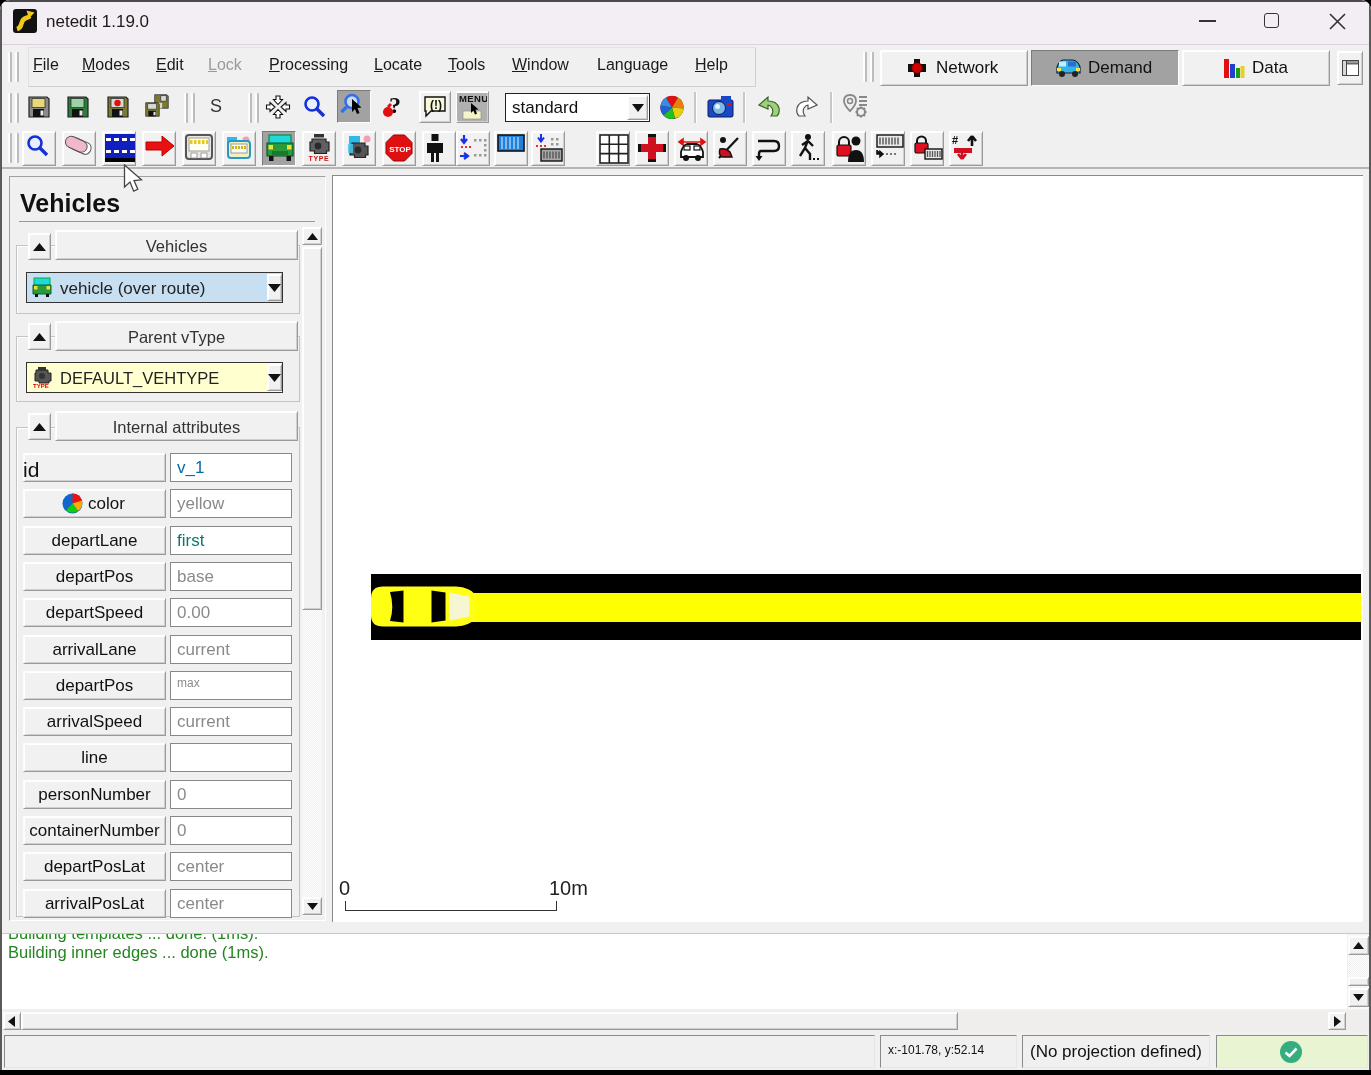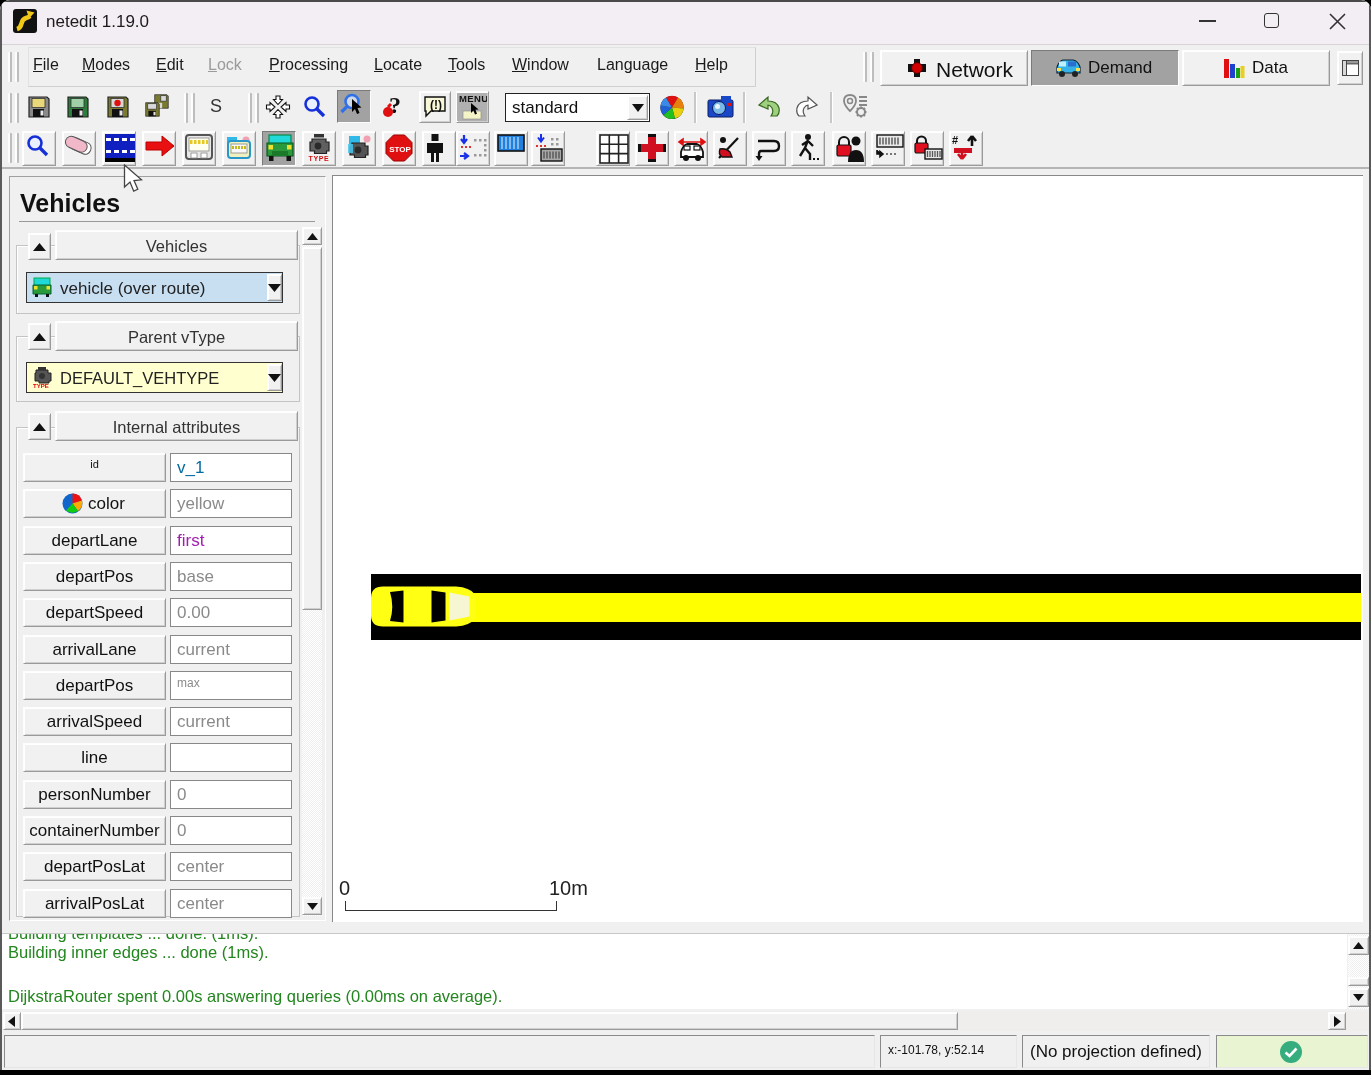--- a/index.html
+++ b/index.html
@@ -47,21 +47,21 @@
       <div class="abs" style="left:695px;top:56px;font-size:16px;color:#1a1a1a"><u>H</u>elp</div>
     </div>
 <div class="abs" style="left:28px;top:47px;width:728px;height:40px;border:1px solid #e2e2e2;border-right-color:#cfcfcf;border-bottom-color:#cfcfcf"></div>
 <div class="abs grip" style="left:863px;top:52px;height:30px"></div>
 
 <div class="abs btn" style="left:880px;top:50px;width:148px;height:36px"></div>
 <svg class="abs" style="left:905px;top:57px" width="24" height="22" viewBox="0 0 24 22">
       <path d="M9 2 h6 v5 h6 v8 h-6 v5 h-6 v-5 h-6 v-8 h6 z" fill="#111"></path>
       <circle cx="12" cy="11" r="5.4" fill="#d00000" stroke="#500" stroke-width="1"></circle>
     </svg>
-<div class="abs" style="left:936px;top:58px;font-size:21px;color:#111">Network</div>
+<div class="abs" style="left:936px;top:58px;font-size:17px;color:#111">Network</div>
 <div class="abs btn pressed" style="left:1031px;top:50px;width:148px;height:36px"></div>
 <svg class="abs" style="left:1055px;top:58px" width="26" height="20" viewBox="0 0 26 20">
       <path d="M2 9 Q4 3 8 2 L18 2 Q23 3 25 9 L25 15 L2 15 Z" fill="#35b2e8" stroke="#123" stroke-width="1.2"></path>
       <rect x="4" y="3.5" width="7" height="5" fill="#bfeefc"></rect>
       <rect x="13" y="3.5" width="8" height="5" fill="#2a6fd0"></rect>
       <circle cx="7" cy="16" r="3" fill="#222"></circle>
       <circle cx="20" cy="16" r="3" fill="#222"></circle>
       <rect x="2" y="10" width="4" height="3" fill="#f7e24a"></rect>
       <rect x="21" y="10" width="4" height="3" fill="#f7e24a"></rect>
     </svg>
@@ -557,37 +557,37 @@
 
 <div class="abs" style="left:16px;top:427px;width:284px;height:490px;border:1px solid #c4c4c4;box-shadow:inset 1px 1px 0 #fff"></div>
 <div class="abs btn" style="left:28px;top:413px;width:23px;height:27px"></div>
 <svg class="abs" style="left:33px;top:423px" width="13" height="8" viewBox="0 0 13 8">
       <path d="M6.5 0 L13 8 H0 Z" fill="#111"></path>
     </svg>
 <div class="abs btn" style="left:55px;top:411px;width:243px;height:30px;"></div>
 <div class="abs" style="left:55px;top:418px;width:243px;text-align:center;font-size:16.5px;color:#333">Internal attributes</div>
 <div id="attrtable">
       <div class="abs btn" style="left:23px;top:453px;width:143px;height:29px"></div>
-      <div class="abs" style="left:23px;top:458px;width:143px;text-align:center;font-size:11px;color:#111">id</div>
+      <div class="abs" style="left:23px;top:458px;width:143px;text-align:left;font-size:21px;color:#111">id</div>
       <div class="abs" style="left:170px;top:453px;width:122px;height:29px;background:#fff;border:1px solid #888"></div>
       <div class="abs" style="left:177px;top:458px;font-size:17px;color:#0369a1">v_1</div>
       <div class="abs btn" style="left:23px;top:489.3px;width:143px;height:29px"></div>
       <svg class="abs" style="left:62px;top:493.3px" width="21" height="21" viewBox="0 0 21 21">
         <circle cx="10.5" cy="10.5" r="10" fill="#16c"></circle>
         <path d="M10.5 10.5 L10.5 0.5 A10 10 0 0 1 20 7.5 Z" fill="#e11"></path>
         <path d="M10.5 10.5 L20 7.5 A10 10 0 0 1 16 18 Z" fill="#fa0"></path>
         <path d="M10.5 10.5 L16 18 A10 10 0 0 1 4 17.5 Z" fill="#1c1"></path>
       </svg>
       <div class="abs" style="left:88px;top:494.3px;font-size:17px;color:#111">color</div>
       <div class="abs" style="left:170px;top:489.3px;width:122px;height:29px;background:#fff;border:1px solid #888"></div>
       <div class="abs" style="left:177px;top:494.3px;font-size:17px;color:#8a8a8a">yellow</div>
       <div class="abs btn" style="left:23px;top:525.6px;width:143px;height:29px"></div>
       <div class="abs" style="left:23px;top:530.6px;width:143px;text-align:center;font-size:17px;color:#111">departLane</div>
       <div class="abs" style="left:170px;top:525.6px;width:122px;height:29px;background:#fff;border:1px solid #888"></div>
-      <div class="abs" style="left:177px;top:530.6px;font-size:17px;color:#a21caf">first</div>
+      <div class="abs" style="left:177px;top:530.6px;font-size:17px;color:#0f766e">first</div>
       <div class="abs btn" style="left:23px;top:561.9px;width:143px;height:29px"></div>
       <div class="abs" style="left:23px;top:566.9px;width:143px;text-align:center;font-size:17px;color:#111">departPos</div>
       <div class="abs" style="left:170px;top:561.9px;width:122px;height:29px;background:#fff;border:1px solid #888"></div>
       <div class="abs" style="left:177px;top:566.9px;font-size:17px;color:#8a8a8a">base</div>
       <div class="abs btn" style="left:23px;top:598.2px;width:143px;height:29px"></div>
       <div class="abs" style="left:23px;top:603.2px;width:143px;text-align:center;font-size:17px;color:#111">departSpeed</div>
       <div class="abs" style="left:170px;top:598.2px;width:122px;height:29px;background:#fff;border:1px solid #888"></div>
       <div class="abs" style="left:177px;top:603.2px;font-size:17px;color:#8a8a8a">0.00</div>
       <div class="abs btn" style="left:23px;top:634.5px;width:143px;height:29px"></div>
       <div class="abs" style="left:23px;top:639.5px;width:143px;text-align:center;font-size:17px;color:#111">arrivalLane</div>
@@ -647,21 +647,20 @@
 </svg>
 
 <div class="abs" style="left:339px;top:877px;font-size:20px;color:#222">0</div>
 <div class="abs" style="left:549px;top:877px;font-size:20px;color:#222">10m</div>
 <div class="abs" style="left:345px;top:901px;width:212px;height:10px;border-left:1.5px solid #333;border-right:1.5px solid #333;border-bottom:1.5px solid #333"></div>
 
 <div class="abs" style="left:2px;top:922px;width:1369px;height:12px;background:#f0f0f0;border-bottom:1px solid #c8c8c8"></div>
 <div class="abs" style="left:2px;top:934px;width:1345px;height:75px;background:#fff;overflow:hidden;font-size:16.5px;color:#23861f">
 <div style="position:absolute;left:6px;top:-10px">Building templates ... done. (1ms).</div>
 <div style="position:absolute;left:6px;top:9px">Building inner edges ... done (1ms).</div>
-<div style="position:absolute;left:6px;top:53px">DijkstraRouter spent 0.00s answering queries (0.00ms on average).</div>
 </div>
 
 <div class="abs" style="left:1348px;top:934px;width:21px;height:75px;background:repeating-conic-gradient(#ffffff 0% 25%, #efefef 0% 50%) 0 0/2px 2px"></div>
 <div class="abs btn" style="left:1348px;top:936px;width:21px;height:19px"></div>
 <svg class="abs" style="left:1353px;top:942px" width="11" height="7" viewBox="0 0 11 7">
       <path d="M5.5 0 L11 7 H0 Z" fill="#111"></path>
     </svg>
 <div class="abs btn" style="left:1348px;top:977px;width:21px;height:9px"></div>
 <div class="abs btn" style="left:1348px;top:988px;width:21px;height:19px"></div>
 <svg class="abs" style="left:1353px;top:994px" width="11" height="7" viewBox="0 0 11 7">

